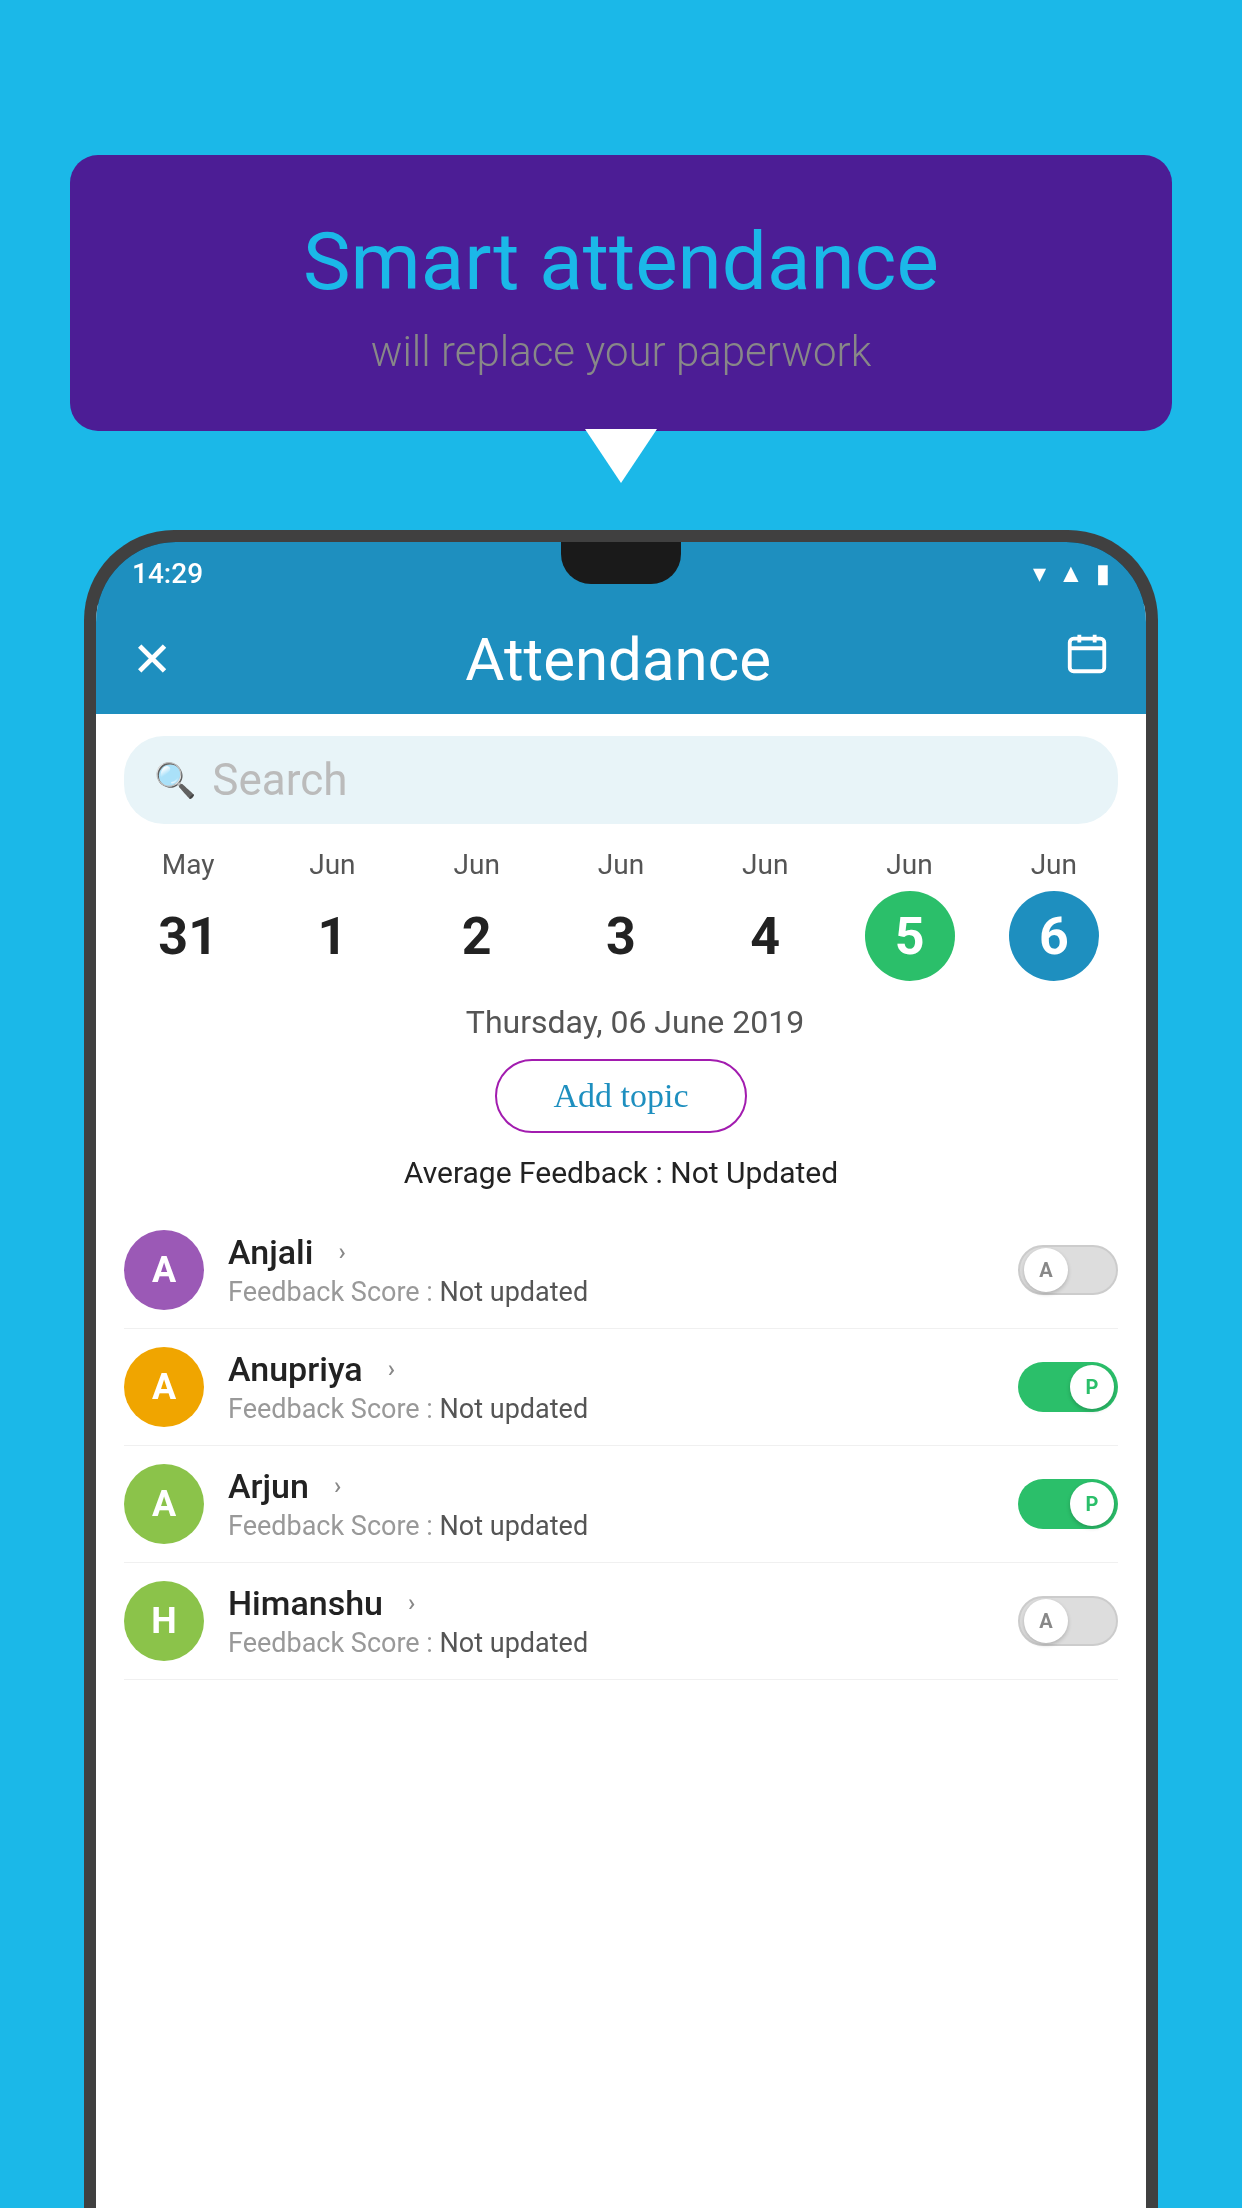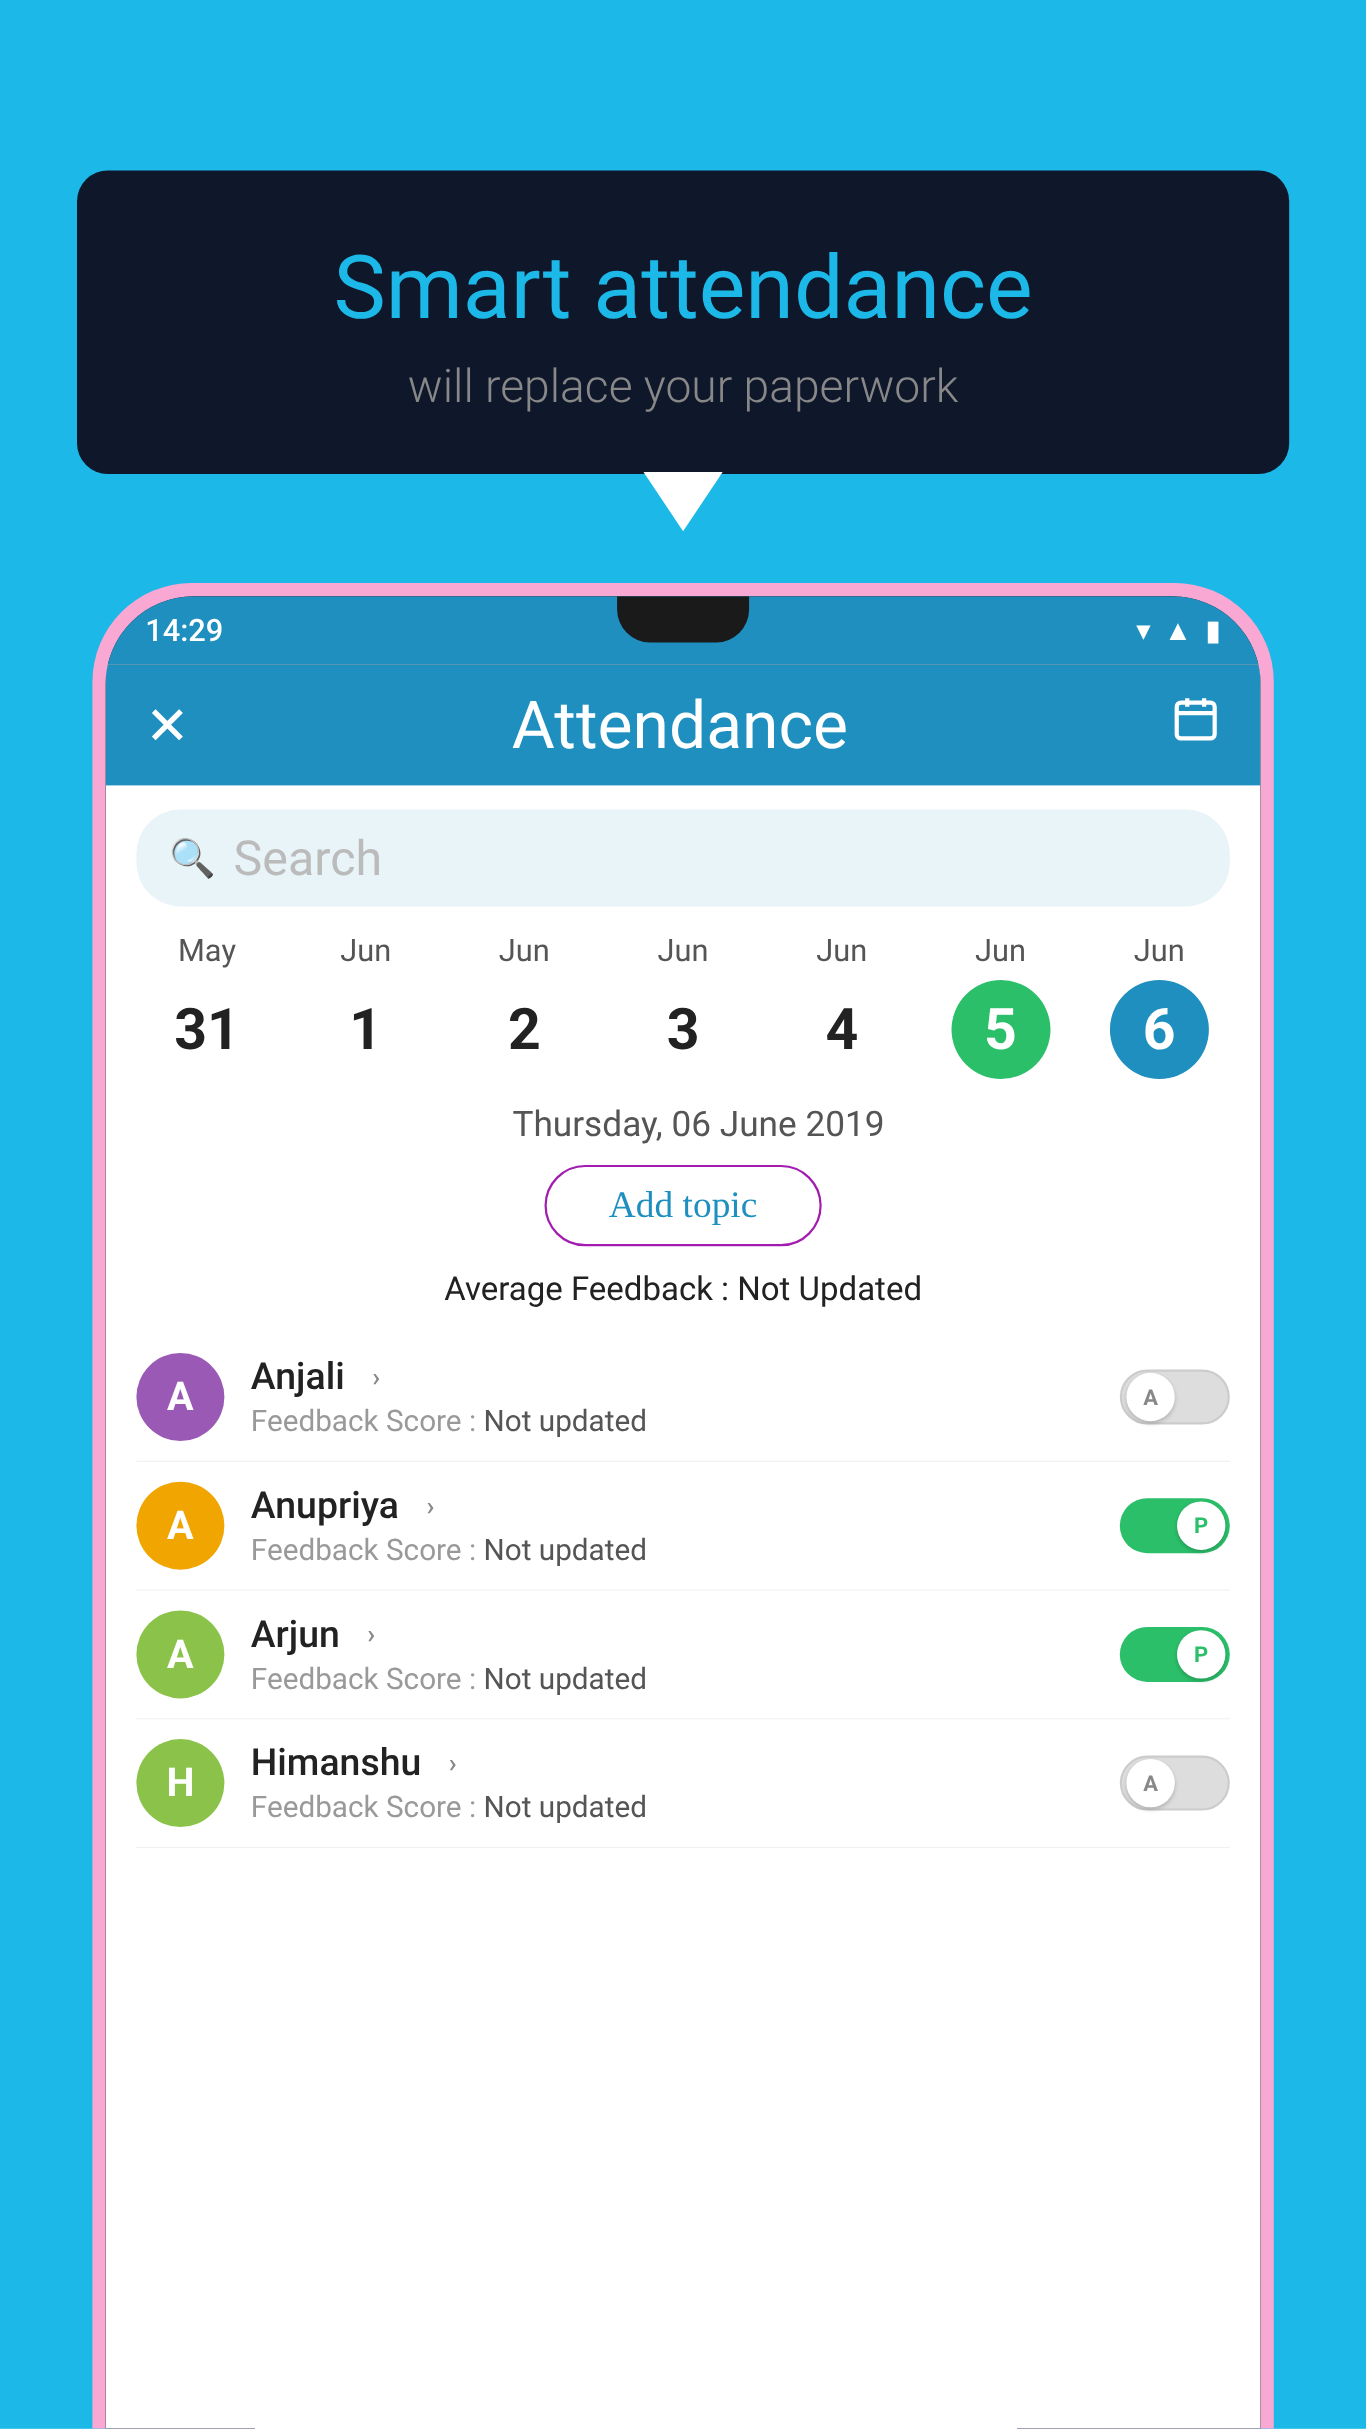--- a/index.html
+++ b/index.html
@@ -15,21 +15,21 @@
 
     
     .speech-bubble-container {
       position: absolute;
       top: 155px;
       left: 70px;
       right: 70px;
     }
 
     .speech-bubble {
-      background: #0f172a;
+      background: #4c1d95;
       border-radius: 28px;
       padding: 60px 50px 55px;
       text-align: center;
       position: relative;
     }
 
     .speech-bubble::after {
       content: '';
       position: absolute;
       bottom: -52px;
@@ -55,21 +55,21 @@
       font-weight: 300;
     }
 
     
     .phone-frame {
       position: absolute;
       top: 530px;
       left: 84px;
       right: 84px;
       bottom: 0px;
-      background: #f9a8d4;
+      background: #404040;
       border-radius: 90px 90px 0 0;
       overflow: hidden;
     }
 
     .phone-inner {
       position: absolute;
       top: 12px;
       left: 12px;
       right: 12px;
       bottom: 0;

